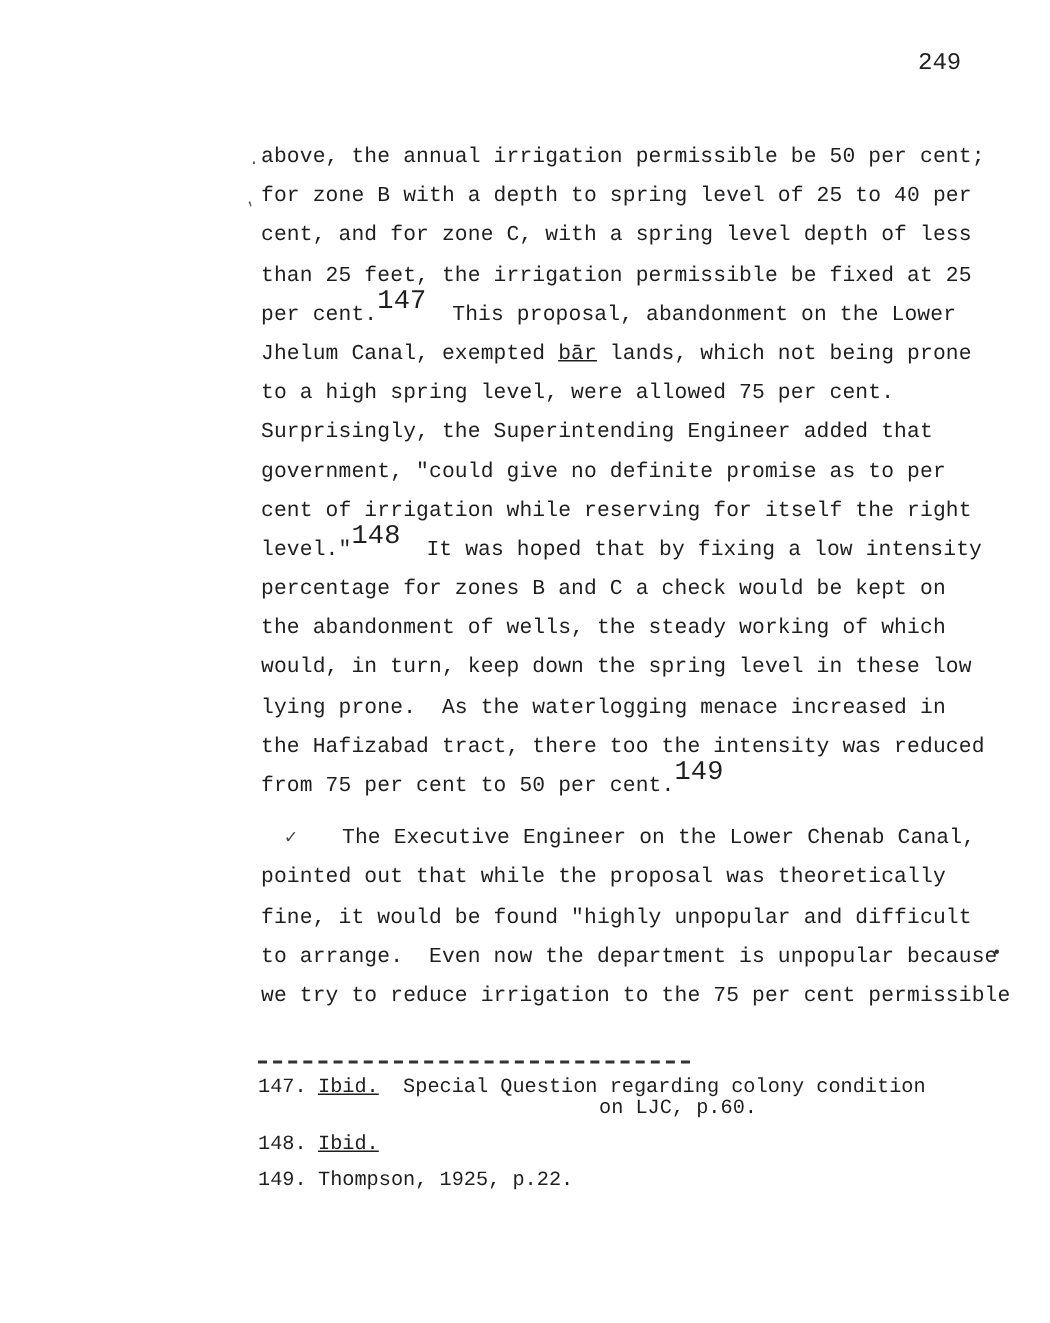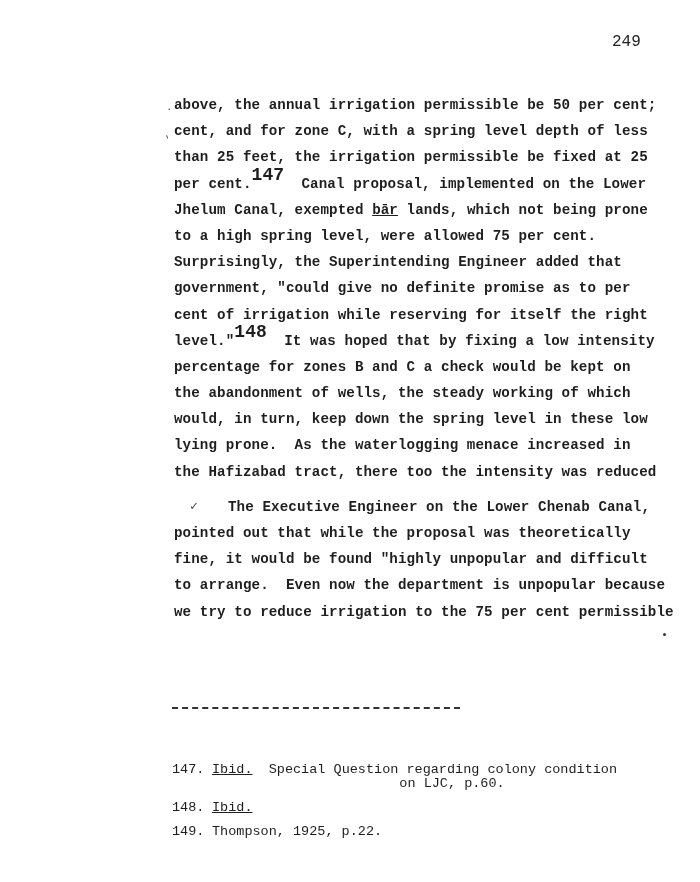--- a/index.html
+++ b/index.html
@@ -11,65 +11,67 @@
     }
     .page-number {
       position: absolute; left: 612px; top: 33px;
       font-size: 16px; color: #222;
     }
     .body-text {
       position: absolute; left: 174px; top: 92px; width: 520px;
       font-size: 14.2px; line-height: 26.2px; color: #1e1e1e;
       letter-spacing: 0.1px;
     }
-    .line { white-space: pre; display: block; height: 26.2px; font-weight: bold; }
+    .line { white-space: pre; display: block; height: 26.2px; }
     sup { font-size: 18px; position: relative; top: -2px; vertical-align: super; line-height: 0; }
     .ul { text-decoration: underline; }
     .para2 { margin-top: 9px; }
     .indent { padding-left: 54px; }
     .rule {
       position: absolute; left: 172px; top: 707px; width: 288px; height: 0;
       border-top: 2px dashed #333;
     }
     .footnotes {
       position: absolute; left: 172px; top: 719px; width: 520px;
-      font-size: 13.5px; color: #1e1e1e; margin-top: 44px;
+      font-size: 13.5px; color: #1e1e1e;
     }
     .fn { display: block; margin-bottom: 10px; line-height: 14px; }
     .fn .num { display: inline-block; width: 40px; }
     .fn .cont { display: block; padding-left: 40px; text-align: center; }
     .mark { position: absolute; color: #555; font-size: 11px; }
     .dot { position: absolute; width: 3px; height: 3px; background: #333; border-radius: 50%; }
   </style>
 </head>
 <body>
 
 <div class="page">
   <div class="page-number">249</div>
 
   <span class="mark" style="left:166px; top:101px;">.</span>
   <span class="mark" style="left:165px; top:134px; transform:rotate(-20deg);">'</span>
 
   <div class="body-text">
     <div>
       <span class="line">above, the annual irrigation permissible be 50 per cent;</span>
+      <span class="line">for zone B with a depth to spring level of 25 to 40 per</span>
       <span class="line">cent, and for zone C, with a spring level depth of less</span>
       <span class="line">than 25 feet, the irrigation permissible be fixed at 25</span>
-      <span class="line"><span>per cent.</span><sup>147</sup><span>  Canal proposal, implemented on the Lower</span></span>
+      <span class="line"><span>per cent.</span><sup>147</sup><span>  This proposal, abandonment on the Lower</span></span>
       <span class="line"><span>Jhelum Canal, exempted </span><span class="ul">bār</span><span> lands, which not being prone</span></span>
       <span class="line">to a high spring level, were allowed 75 per cent.</span>
       <span class="line">Surprisingly, the Superintending Engineer added that</span>
       <span class="line">government, "could give no definite promise as to per</span>
       <span class="line">cent of irrigation while reserving for itself the right</span>
       <span class="line"><span>level."</span><sup>148</sup><span>  It was hoped that by fixing a low intensity</span></span>
       <span class="line">percentage for zones B and C a check would be kept on</span>
       <span class="line">the abandonment of wells, the steady working of which</span>
       <span class="line">would, in turn, keep down the spring level in these low</span>
       <span class="line">lying prone.  As the waterlogging menace increased in</span>
       <span class="line">the Hafizabad tract, there too the intensity was reduced</span>
+      <span class="line"><span>from 75 per cent to 50 per cent.</span><sup>149</sup></span>
     </div>
     <div class="para2">
       <span class="line" style="position:relative;"><span style="position:absolute; left:16px; top:0; font-size:13px; color:#444;">✓</span><span class="indent">The Executive Engineer on the Lower Chenab Canal,</span></span>
       <span class="line">pointed out that while the proposal was theoretically</span>
       <span class="line">fine, it would be found "highly unpopular and difficult</span>
       <span class="line">to arrange.  Even now the department is unpopular because</span>
       <span class="line">we try to reduce irrigation to the 75 per cent permissible</span>
     </div>
   </div>
 

